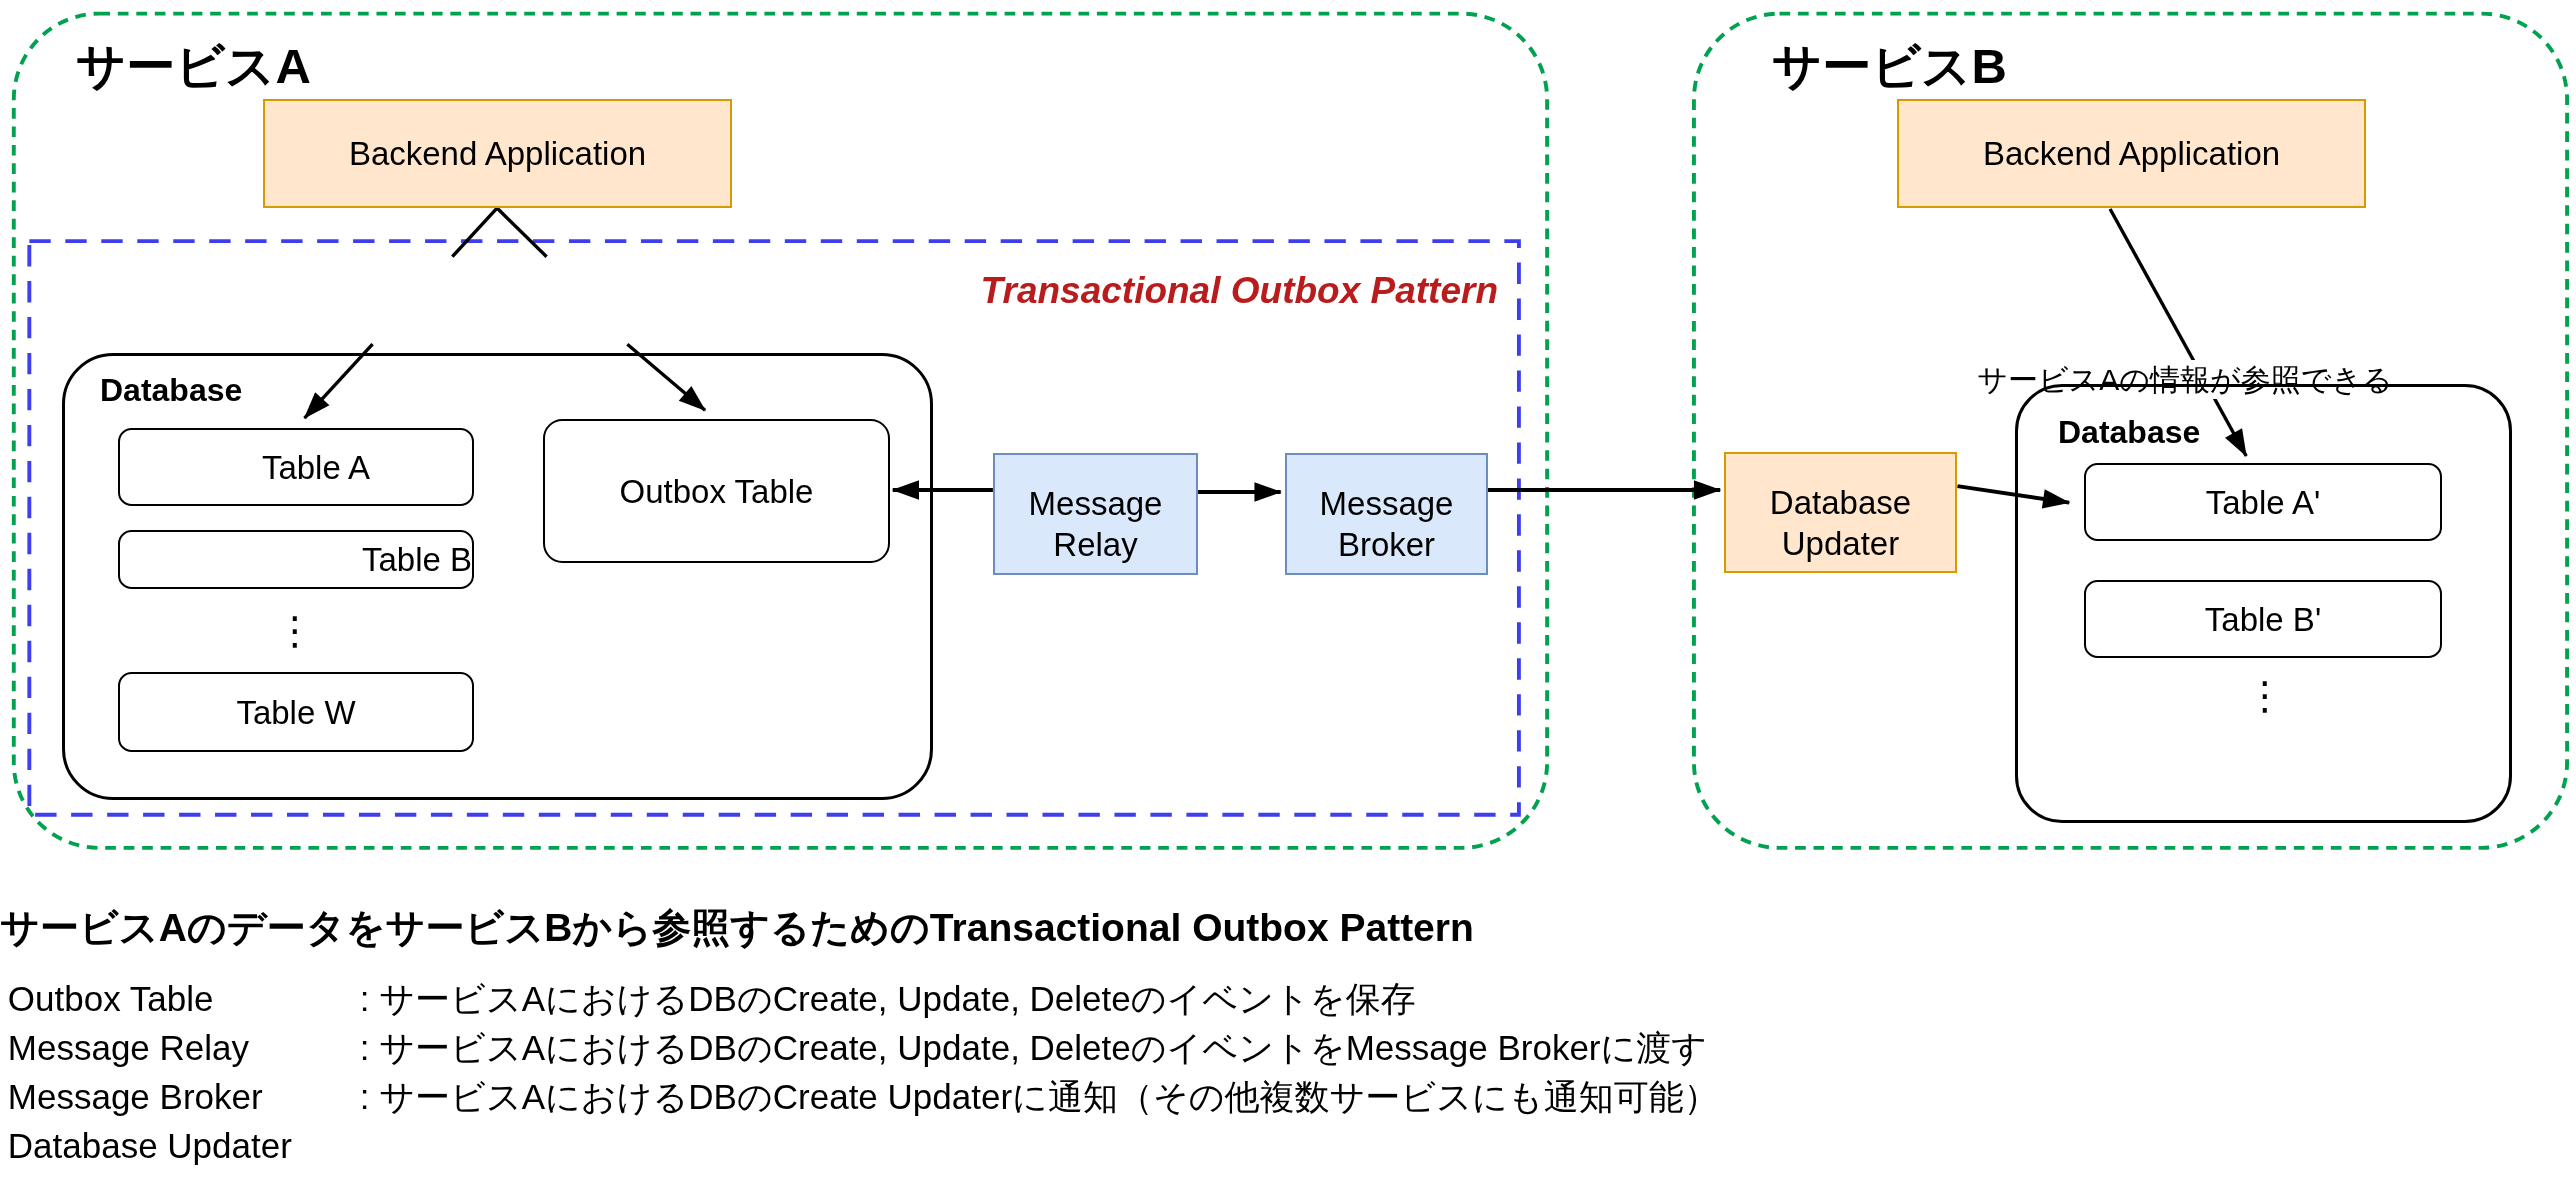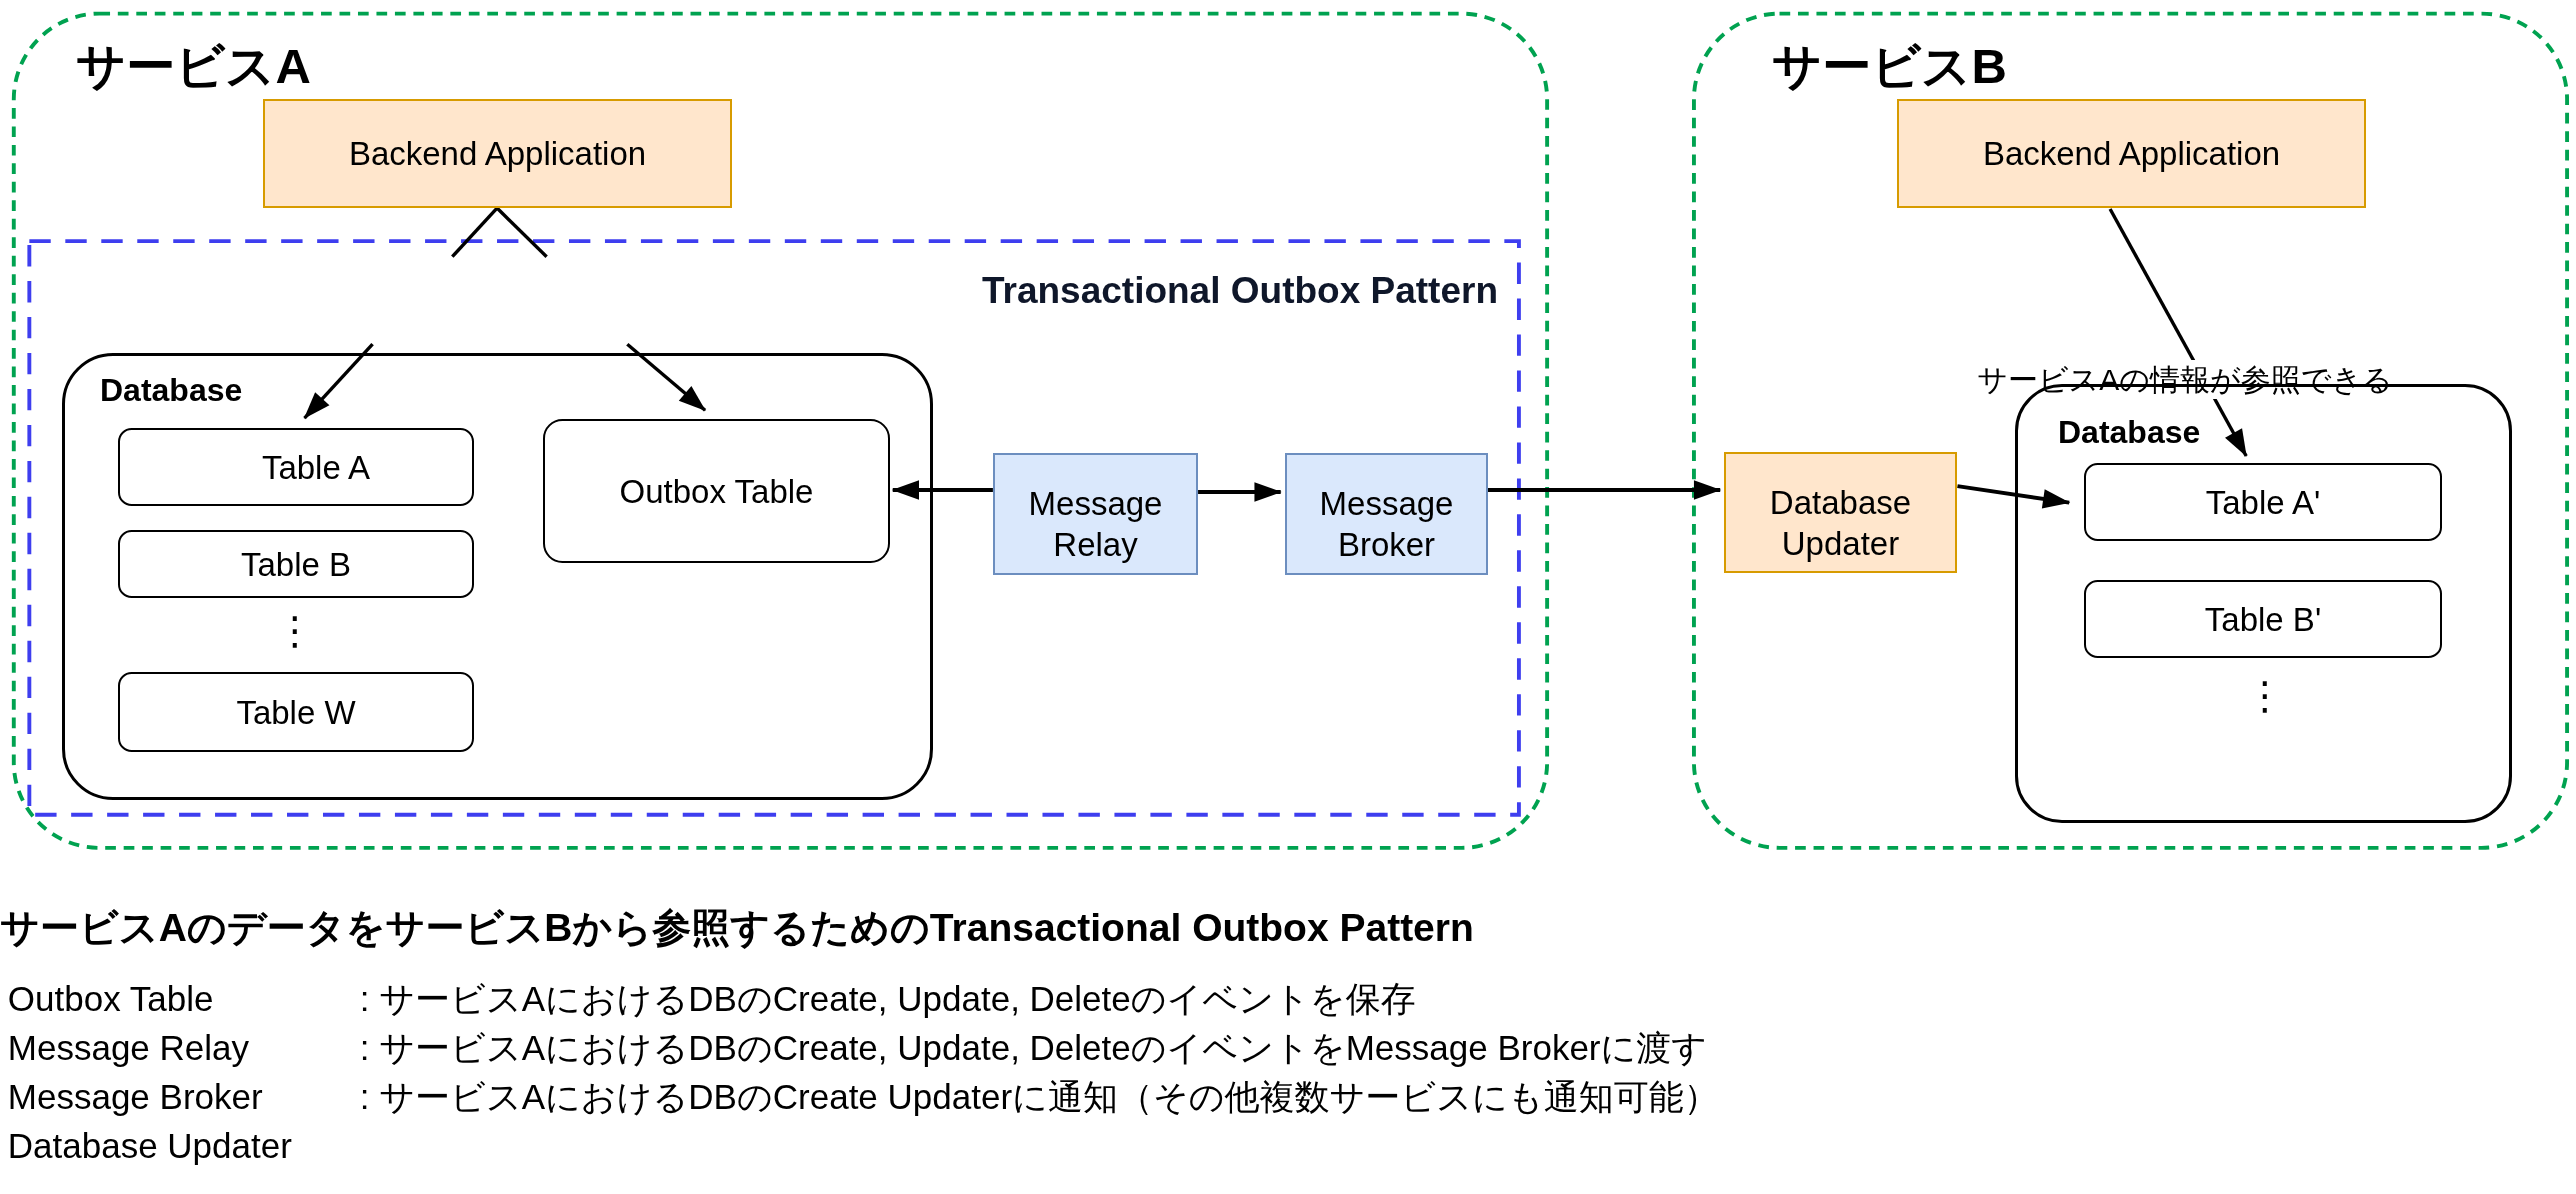--- a/index.html
+++ b/index.html
@@ -16,21 +16,21 @@
   .node{
     display:flex;align-items:center;justify-content:center;
     text-align:center;font-size:33px;line-height:41px;
     background:#fff;border:2.9px solid #000;border-radius:13.6px;
   }
   .node-orange{background:#FFE6CC;border:2.9px solid #D79B00;border-radius:0;}
   .node-blue{background:#DAE8FC;border:2.9px solid #6C8EBF;border-radius:0;}
   .db-container{border:3.4px solid #000;border-radius:51px;background:transparent;}
   .db-label{position:absolute;font-weight:bold;font-size:32px;}
   .svc-label{font-weight:bold;font-size:49px;line-height:54px;}
-  .pattern-label{font-weight:bold;font-size:37px;color:#0f172a;text-align:right;}
+  .pattern-label{font-weight:bold;font-size:37px;color:#b91c1c;text-align:right;font-style:italic;}
   .note{font-size:33px;line-height:44px;text-align:center;white-space:pre-line;}
   .note-sm{font-size:30px;line-height:39px;text-align:center;background:#fff;margin-top:41px;}
   .multiline{white-space:pre-line;margin-top:20px;}
   .dots{font-size:39px;text-align:center;line-height:49px;}
   .caption-title{font-weight:bold;font-size:39px;line-height:47px;}
   .def-row{display:flex;font-size:35px;line-height:49px;}
   .def-term{width:352px;flex:0 0 352px;}
   .def-desc{flex:1;}
 </style>
 </head>
@@ -75,21 +75,21 @@
   </div>
 
 
   <div class="abs pattern-label" style="left:778px;top:270px;width:720px;">Transactional Outbox Pattern</div>
 
   <div class="abs db-container" style="left:62px;top:353px;width:871px;height:447px;">
     <div class="db-label" style="left:35px;top:15.6px;">Database</div>
     <div class="abs node" style="left:53px;top:72px;width:356px;height:78px;padding-left:40px;">
       <span>Table A</span>
     </div>
-    <div class="abs node" style="left:53px;top:174px;width:356px;height:68px;">
+    <div class="abs node" style="left:53px;top:174px;width:356px;height:59px;justify-content:flex-end;">
       <span>Table B</span>
     </div>
     <div class="abs dots" style="left:201px;top:250px;width:58px;">⋮</div>
     <div class="abs node" style="left:53px;top:316px;width:356px;height:80px;">
       <span>Table W</span>
     </div>
     <div class="abs node" style="left:478px;top:63px;width:347px;height:144px;border-radius:19.4px;">
       <span>Outbox Table</span>
     </div>
   </div>

